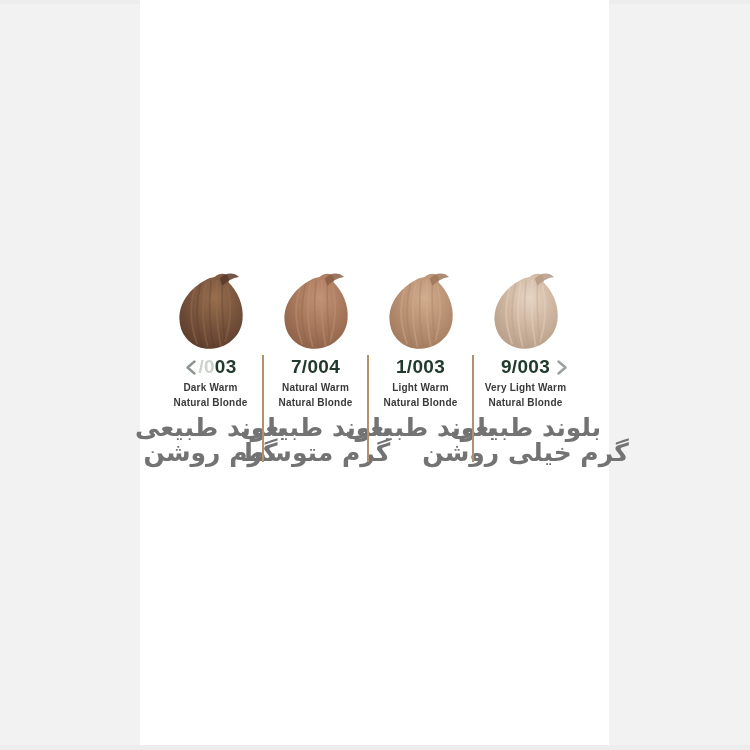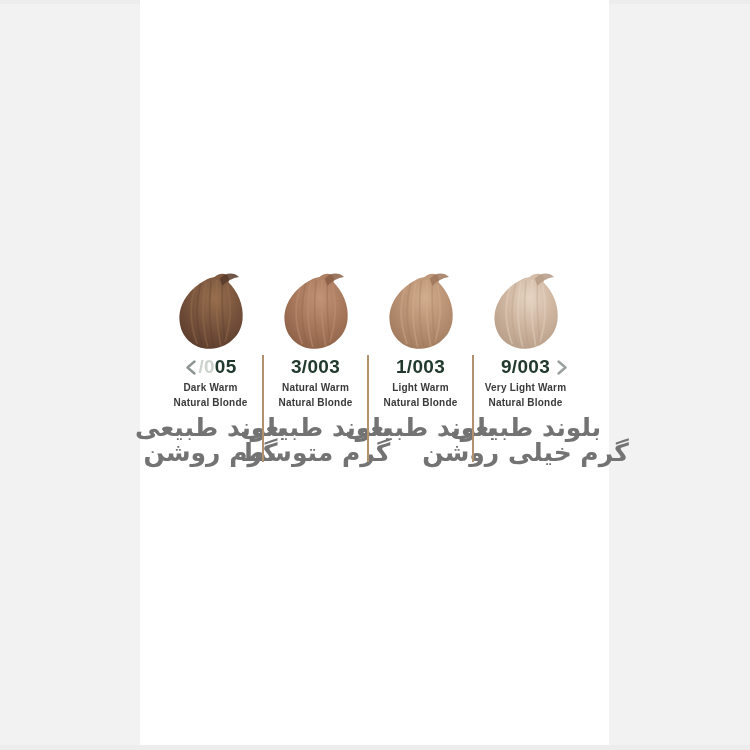--- a/index.html
+++ b/index.html
@@ -87,21 +87,21 @@
   </g>
 </svg>
         </div>
       <div class="code">
         <span class="chev">
           <svg width="13" height="17" viewBox="0 0 13 17">
               <polyline points="10.5,2.5 3.5,8.5 10.5,14.5" fill="none" stroke="#8d9590" stroke-width="2.4" stroke-linecap="round" stroke-linejoin="round"></polyline>
             </svg>
         </span>
         <span class="faded">/0</span>
-        <span>05</span>
+        <span>03</span>
       </div>
       <div class="en">
         <div>Dark Warm</div>
         <div>Natural Blonde</div>
       </div>
       <div class="fa">
         <div>بلوند طبیعی</div>
         <div>گرم روشن</div>
       </div>
     </div>
@@ -125,21 +125,21 @@
     <path d="M69 18 C74 40 73 60 66 82"></path>
   </g>
   <g fill="none" stroke="#8a5e45" stroke-width="2" opacity="0.3" stroke-linecap="round">
     <path d="M38 16 C32 40 33 64 40 86"></path>
     <path d="M63 14 C62 42 64 66 66 84"></path>
     <path d="M50 13 C47 42 48 66 53 87"></path>
   </g>
 </svg>
         </div>
       <div class="code">
-        <span>3/003</span>
+        <span>7/004</span>
       </div>
       <div class="en">
         <div>Natural Warm</div>
         <div>Natural Blonde</div>
       </div>
       <div class="fa">
         <div>بلوند طبیعی</div>
         <div>گرم متوسط</div>
       </div>
     </div>

